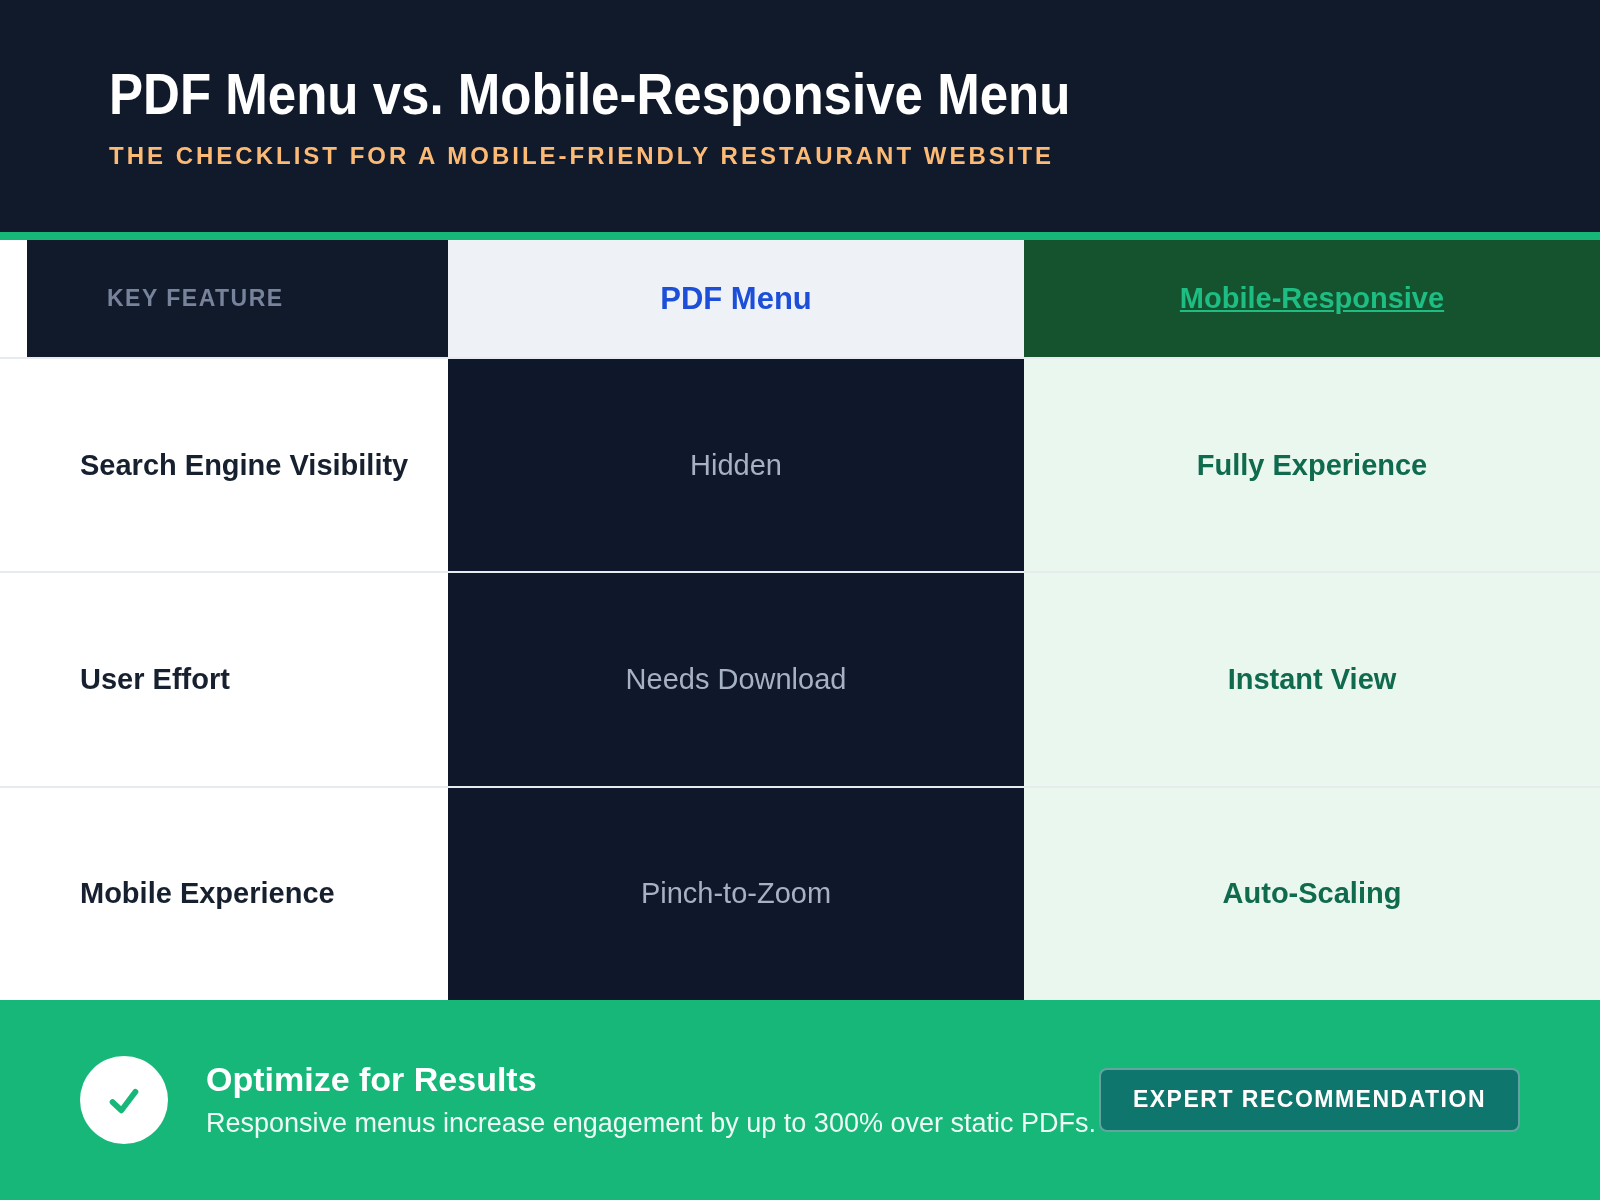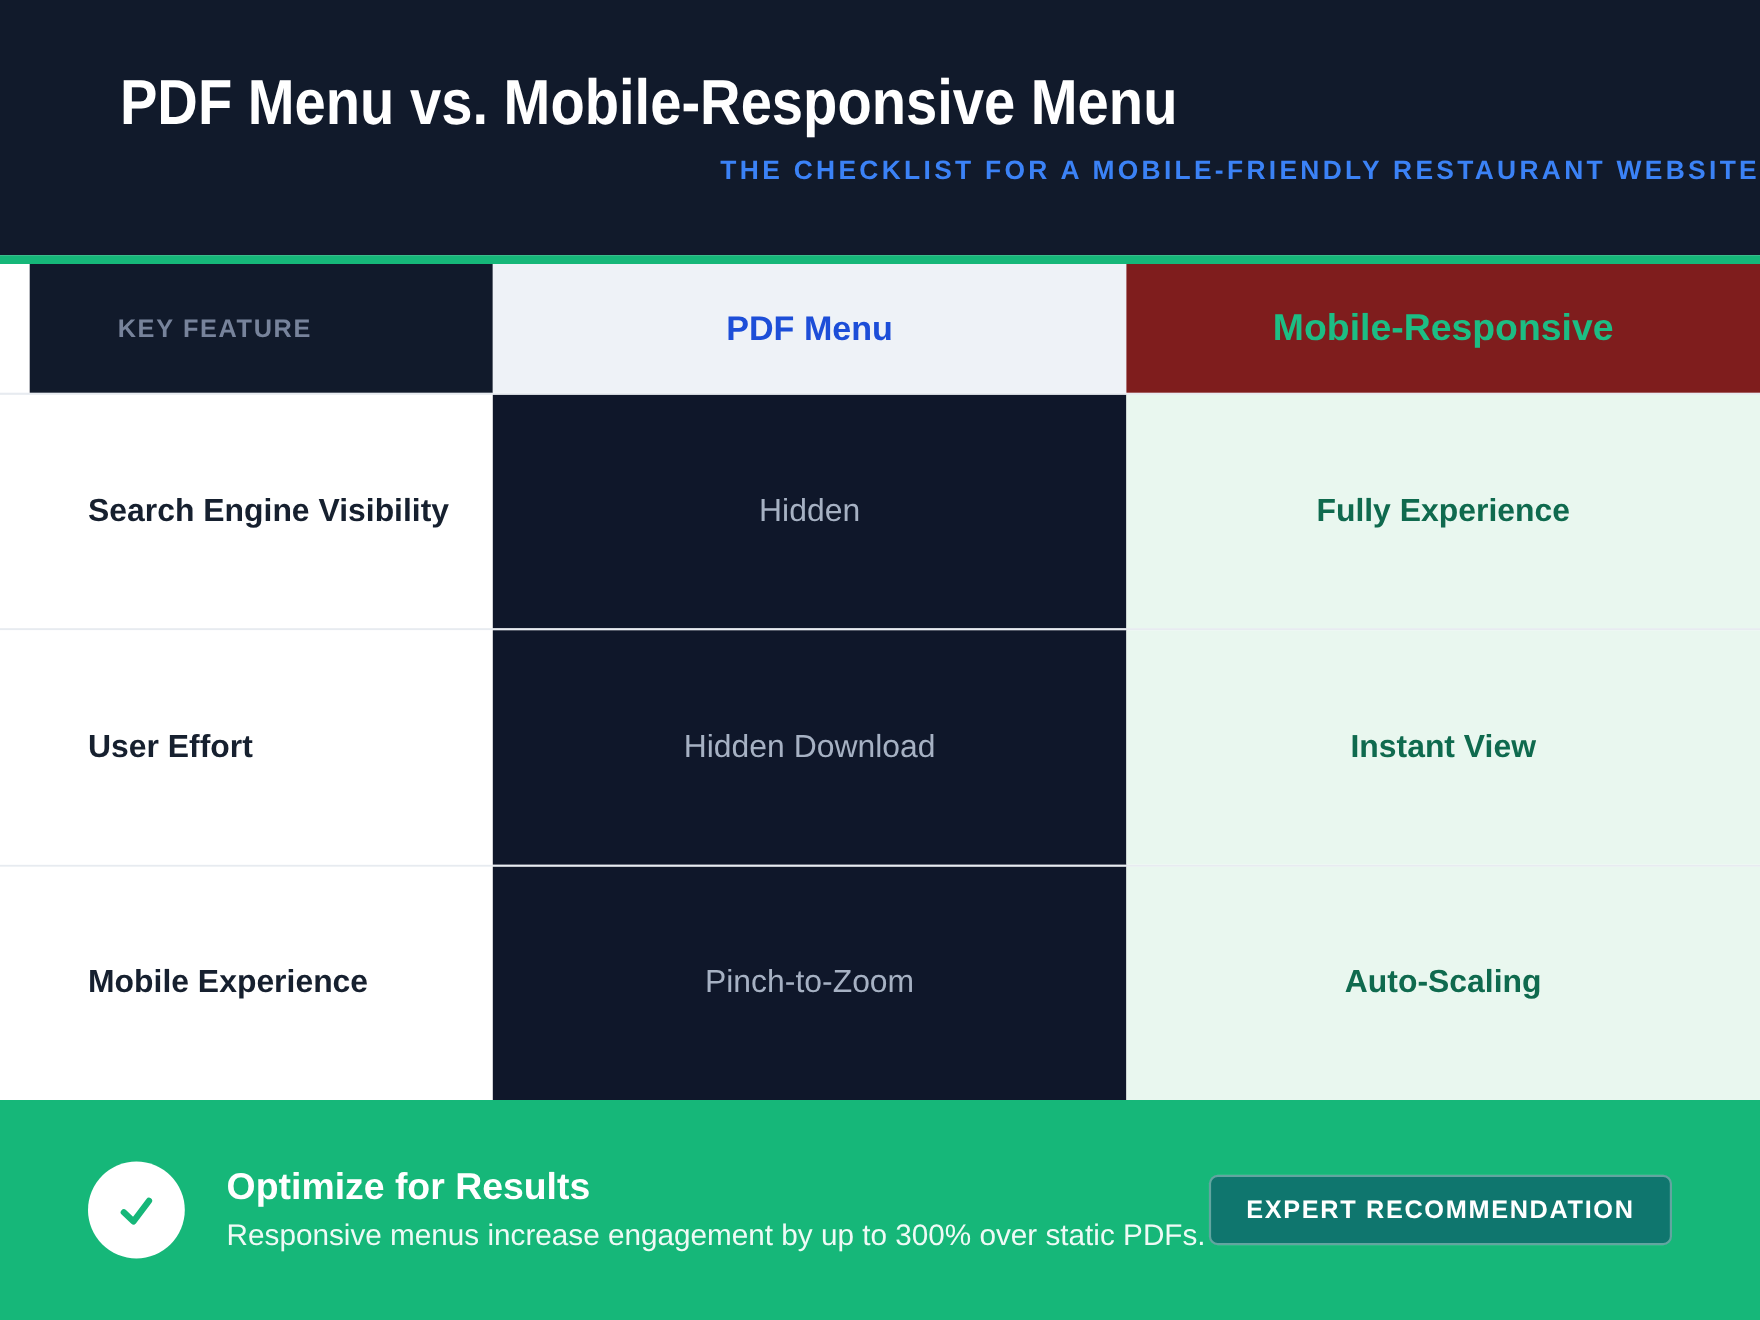--- a/index.html
+++ b/index.html
@@ -27,26 +27,25 @@
     font-size: 58px;
     font-weight: bold;
     line-height: 1.1;
     transform: scaleX(0.88);
     transform-origin: left center;
     white-space: nowrap;
     letter-spacing: 0px;
   }
   .header-subtitle {
     margin-top: 16px;
-    color: #3b82f6;
+    color: #fdba74;
     font-size: 24px;
     font-weight: bold;
     letter-spacing: 3px;
     white-space: nowrap;
-    text-align: right;
   }
 
   
   .accent-bar {
     height: 8px;
     background: #16b779;
   }
 
   
   .thead {
@@ -70,24 +69,25 @@
     letter-spacing: 1.5px;
     margin-left: 27px;
   }
   .th-pdf {
     background: #eef2f7;
     color: #1d4ed8;
     font-size: 31px;
     font-weight: bold;
   }
   .th-mobile {
-    background: #7f1d1d;
+    background: #14532d;
     color: #1dbd84;
-    font-size: 34px;
-    font-weight: bold;
+    font-size: 29px;
+    font-weight: bold;
+    text-decoration: underline;
   }
 
   .trow {
     display: grid;
     grid-template-columns: 28% 36% 36%;
     height: 212.3px;
     border-top: 2px solid #e7ebf0;
   }
   .td {
     display: flex;
@@ -185,21 +185,21 @@
 </div>
 
 <div class="trow">
   <div class="td td-feature">Search Engine Visibility</div>
   <div class="td td-pdf">Hidden</div>
   <div class="td td-mobile">Fully Experience</div>
 </div>
 
 <div class="trow">
   <div class="td td-feature">User Effort</div>
-  <div class="td td-pdf">Hidden Download</div>
+  <div class="td td-pdf">Needs Download</div>
   <div class="td td-mobile">Instant View</div>
 </div>
 
 <div class="trow">
   <div class="td td-feature">Mobile Experience</div>
   <div class="td td-pdf">Pinch-to-Zoom</div>
   <div class="td td-mobile">Auto-Scaling</div>
 </div>
 
 <div class="footer">

